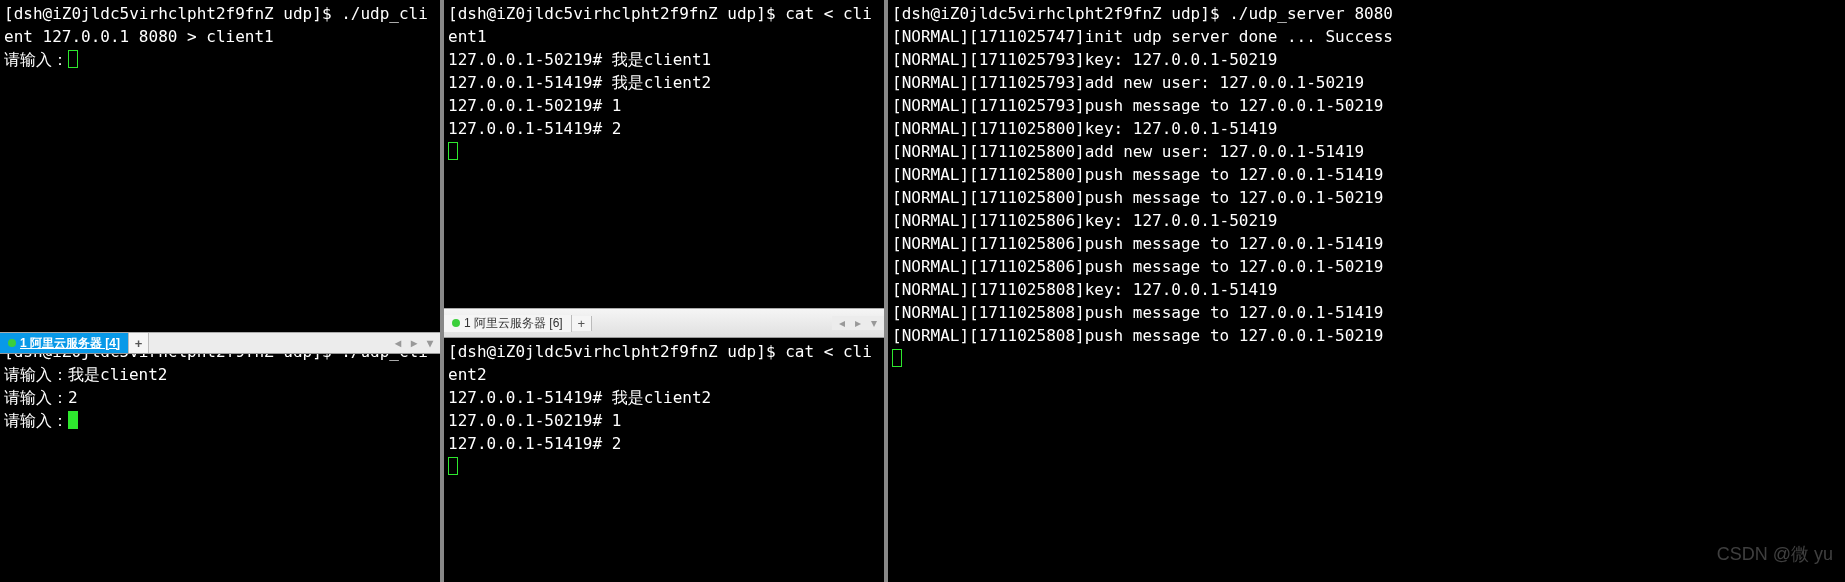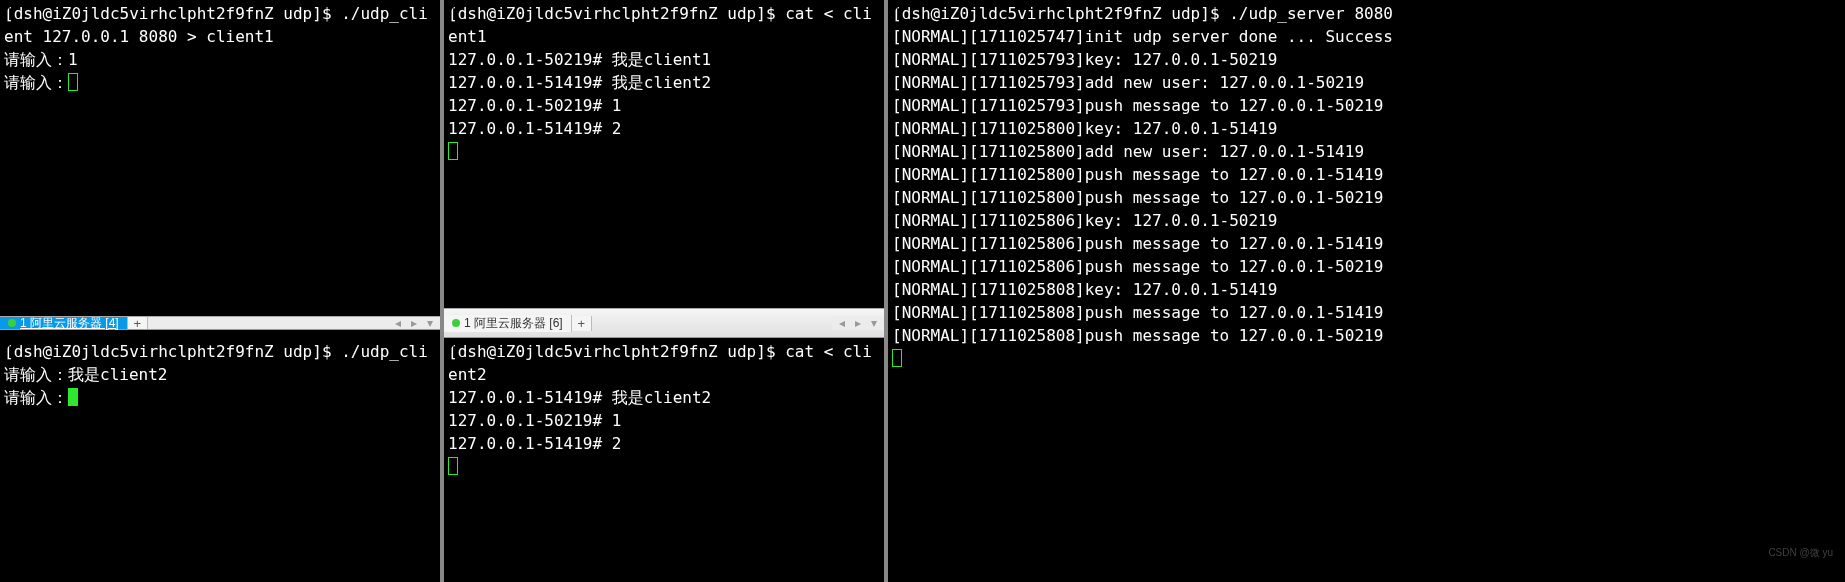--- a/index.html
+++ b/index.html
@@ -13,21 +13,20 @@
       width: 1845px;
       height: 582px;
       position: relative;
     }
     .pane {
       position: absolute;
       background: #000;
       overflow: hidden;
       padding: 2px 4px;
       line-height: 23px;
-      border-radius: 29px;
     }
     .divider-v {
       position: absolute;
       background: #888;
       width: 4px;
     }
     .tabbar {
       position: absolute;
       height: 22px;
       background: linear-gradient(#f5f5f5, #e0e0e0);
@@ -84,46 +83,46 @@
       vertical-align: -3px;
     }
     .cursor-fill {
       display: inline-block;
       width: 10px; height: 18px;
       background: #2ee82e;
       vertical-align: -3px;
     }
     .watermark {
       position: absolute;
-      right: 12px; bottom: 22px;
+      right: 12px; bottom: 16px;
       color: rgba(180,180,180,0.35);
       font-family: Arial, sans-serif;
-      font-size: 10px;
+      font-size: 18px;
       pointer-events: none;
     }
     .tline { white-space: pre; }
   </style>
 </head>
 <body>
 
 
 
 
-<div id="pane-tl" class="pane" style="left: 0px; top: 0px; width: 440px; height: 316px;"><div class="tline">[dsh@iZ0jldc5virhclpht2f9fnZ udp]$ ./udp_cli</div><div class="tline">ent 127.0.0.1 8080 &gt; client1</div><div class="tline">请输入：1</div><div class="tline">请输入：<span class="cursor-box"></span></div></div>
+<div id="pane-tl" class="pane" style="left: 0px; top: 0px; width: 440px; height: 316px;"><div class="tline">[dsh@iZ0jldc5virhclpht2f9fnZ udp]$ ./udp_cli</div><div class="tline">ent 127.0.0.1 8080 &gt; client1</div><div class="tline">请输入：<span class="cursor-box"></span></div></div>
 
 <div id="pane-tm" class="pane" style="left: 444px; top: 0px; width: 440px; height: 316px;"><div class="tline">[dsh@iZ0jldc5virhclpht2f9fnZ udp]$ cat &lt; cli</div><div class="tline">ent1</div><div class="tline">127.0.0.1-50219# 我是client1</div><div class="tline">127.0.0.1-51419# 我是client2</div><div class="tline">127.0.0.1-50219# 1</div><div class="tline">127.0.0.1-51419# 2</div><div class="tline"><span class="cursor-box"></span></div></div>
 
 <div id="pane-r" class="pane" style="left: 888px; top: 0px; width: 957px; height: 582px;"><div class="tline">[dsh@iZ0jldc5virhclpht2f9fnZ udp]$ ./udp_server 8080</div><div class="tline">[NORMAL][1711025747]init udp server done ... Success</div><div class="tline">[NORMAL][1711025793]key: 127.0.0.1-50219</div><div class="tline">[NORMAL][1711025793]add new user: 127.0.0.1-50219</div><div class="tline">[NORMAL][1711025793]push message to 127.0.0.1-50219</div><div class="tline">[NORMAL][1711025800]key: 127.0.0.1-51419</div><div class="tline">[NORMAL][1711025800]add new user: 127.0.0.1-51419</div><div class="tline">[NORMAL][1711025800]push message to 127.0.0.1-51419</div><div class="tline">[NORMAL][1711025800]push message to 127.0.0.1-50219</div><div class="tline">[NORMAL][1711025806]key: 127.0.0.1-50219</div><div class="tline">[NORMAL][1711025806]push message to 127.0.0.1-51419</div><div class="tline">[NORMAL][1711025806]push message to 127.0.0.1-50219</div><div class="tline">[NORMAL][1711025808]key: 127.0.0.1-51419</div><div class="tline">[NORMAL][1711025808]push message to 127.0.0.1-51419</div><div class="tline">[NORMAL][1711025808]push message to 127.0.0.1-50219</div><div class="tline"><span class="cursor-box"></span></div></div>
 
-<div id="pane-bl" class="pane" style="left: 0px; top: 338px; width: 440px; height: 244px;"><div class="tline">[dsh@iZ0jldc5virhclpht2f9fnZ udp]$ ./udp_cli</div><div class="tline">请输入：我是client2</div><div class="tline">请输入：<span class="cursor-fill"></span></div></div>
+<div id="pane-bl" class="pane" style="left: 0px; top: 338px; width: 440px; height: 244px;"><div class="tline">[dsh@iZ0jldc5virhclpht2f9fnZ udp]$ ./udp_cli</div><div class="tline">请输入：我是client2</div><div class="tline">请输入：2</div><div class="tline">请输入：<span class="cursor-fill"></span></div></div>
 
 <div id="pane-bm" class="pane" style="left: 444px; top: 338px; width: 440px; height: 244px;"><div class="tline">[dsh@iZ0jldc5virhclpht2f9fnZ udp]$ cat &lt; cli</div><div class="tline">ent2</div><div class="tline">127.0.0.1-51419# 我是client2</div><div class="tline">127.0.0.1-50219# 1</div><div class="tline">127.0.0.1-51419# 2</div><div class="tline"><span class="cursor-box"></span></div></div>
 
 
-<div id="tabbar-l" class="tabbar" style="left: 0px; top: 316px; width: 440px; height: 14px;">
+<div id="tabbar-l" class="tabbar" style="left: 0px; top: 332px; width: 440px; height: 22px; font-weight: bold;">
   <div class="tab active">
     <span class="dot"></span>
     <span class="label">1 阿里云服务器 [4]</span>
   </div>
   <div class="addtab">+</div>
   <div class="spacer"></div>
   <div class="navbtns">
     <span>◂</span>
     <span>▸</span>
     <span>▾</span>

